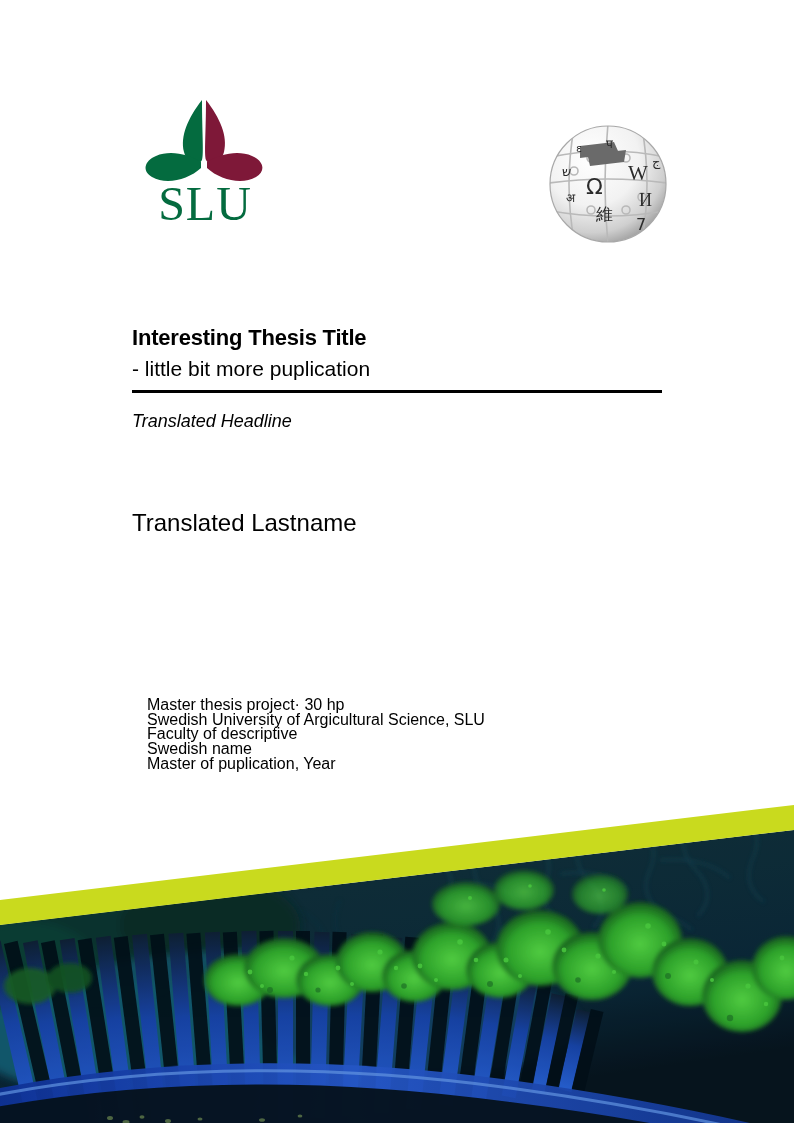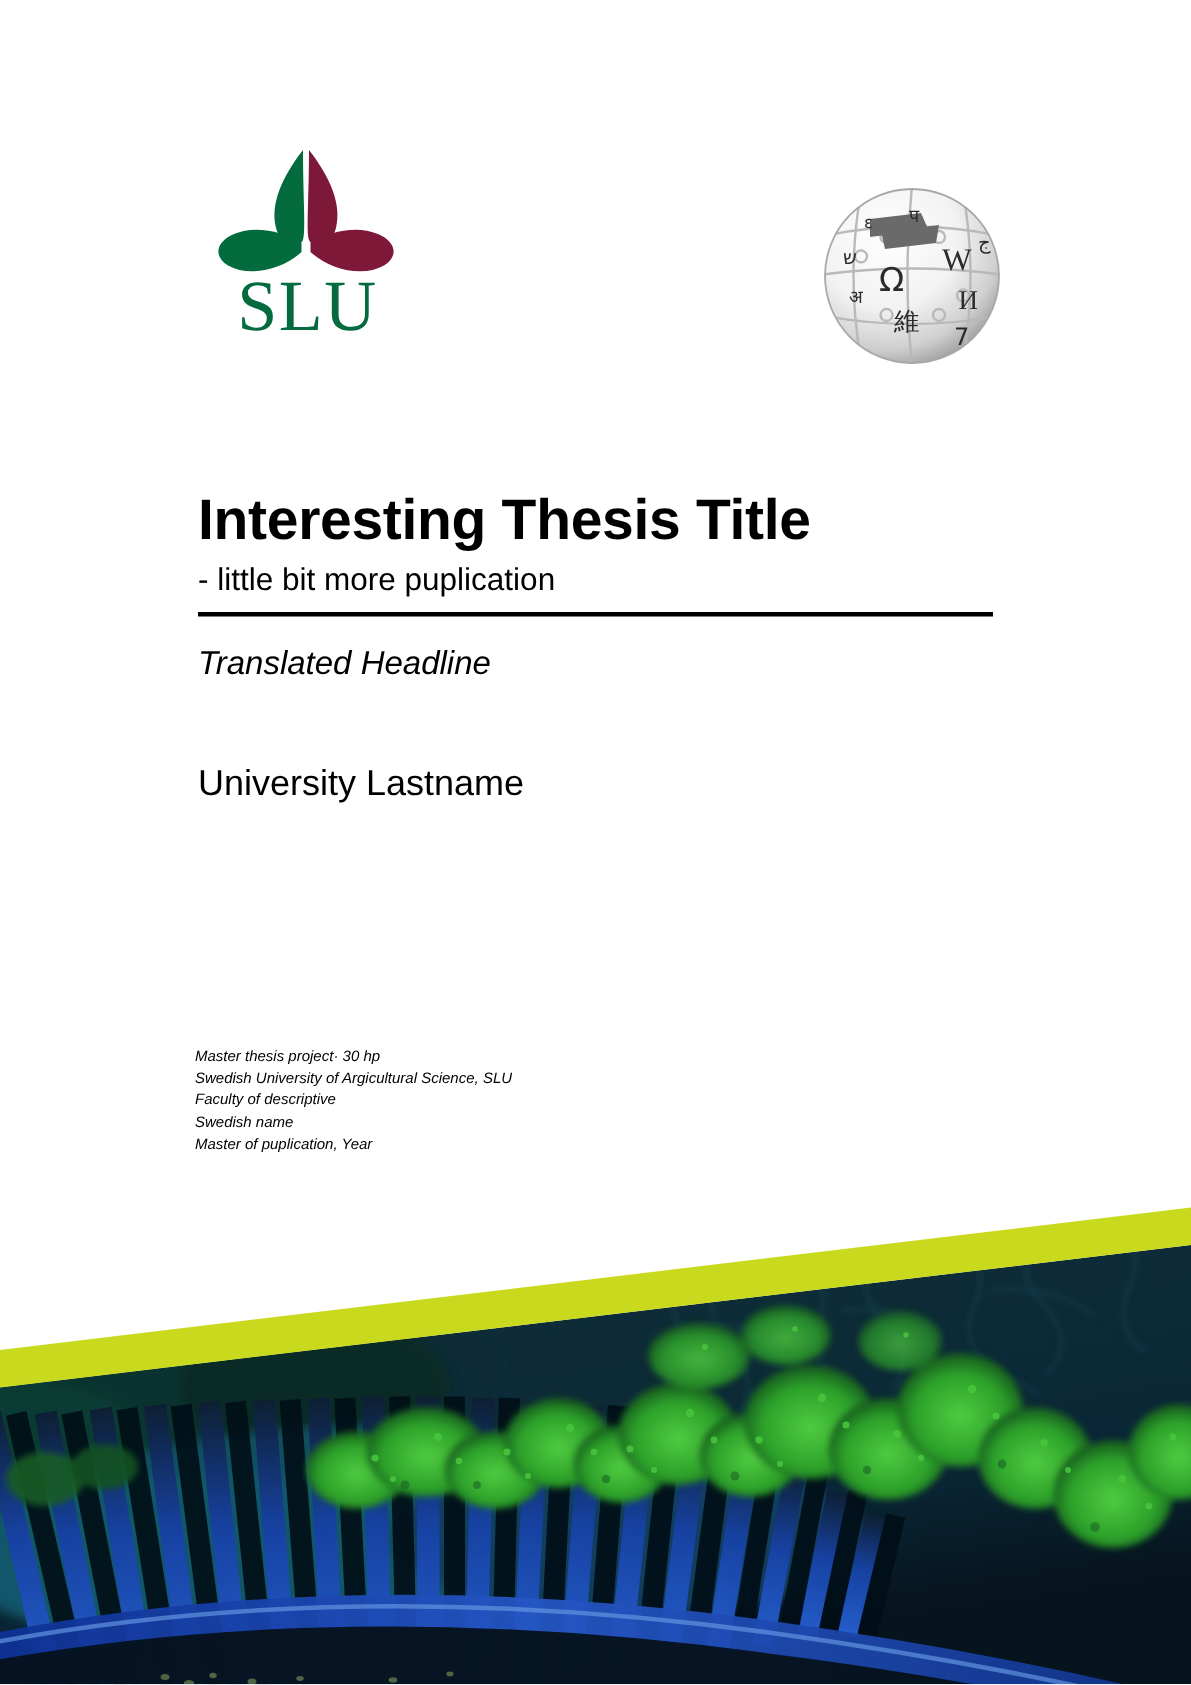--- a/index.html
+++ b/index.html
@@ -36,61 +36,60 @@
   .wiki-logo svg { display: block; width: 100%; height: 100%; }
 
   
   .title-block {
     position: absolute;
     left: 132px;
     top: 326px;
     width: 530px;
   }
   .thesis-title {
-    font-size: 38px;
+    font-size: 22px;
     font-weight: bold;
     line-height: 1.12;
     letter-spacing: -0.2px;
     margin: 0;
   }
   .thesis-subtitle {
     font-size: 21px;
     font-weight: normal;
     line-height: 1.15;
     margin: 6px 0 0 0;
   }
   .title-rule {
     margin-top: 9px;
     width: 530px;
     height: 3px;
     background: #000000;
   }
   .translated-headline {
-    font-size: 22px;
+    font-size: 18px;
     font-style: italic;
     margin-top: 18px;
   }
 
   
   .author-name {
     position: absolute;
     left: 132px;
     top: 509px;
     font-size: 24px;
     font-weight: normal;
   }
 
   
   .meta-block {
     position: absolute;
-    left: 130px;
+    left: 147px;
     top: 698px;
-    font-size: 10px;
+    font-size: 16px;
     line-height: 14.7px;
-    font-style: italic;
   }
   .meta-line { white-space: nowrap; }
 
   
   .bottom-art {
     position: absolute;
     left: 0;
     bottom: 0;
     width: 794px;
     height: 333px;
@@ -170,21 +169,21 @@
   </svg>
 </div>
 
 <div class="title-block">
   <div class="thesis-title">Interesting Thesis Title</div>
   <div class="thesis-subtitle">- little bit more puplication</div>
   <div class="title-rule"></div>
   <div class="translated-headline">Translated Headline</div>
 </div>
 
-<div class="author-name">University Lastname</div>
+<div class="author-name">Translated Lastname</div>
 
 <div class="meta-block">
   <div class="meta-line">Master thesis project· 30 hp</div>
   <div class="meta-line">Swedish University of Argicultural Science, SLU</div>
   <div class="meta-line">Faculty of descriptive</div>
   <div class="meta-line">Swedish name</div>
   <div class="meta-line">Master of puplication, Year</div>
 </div>
 
 <div class="bottom-art">

